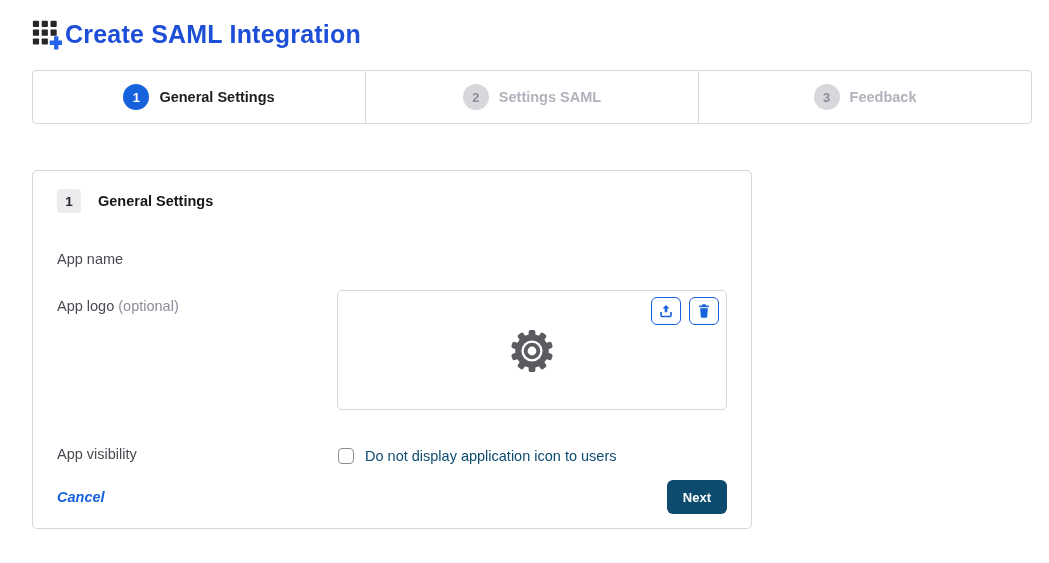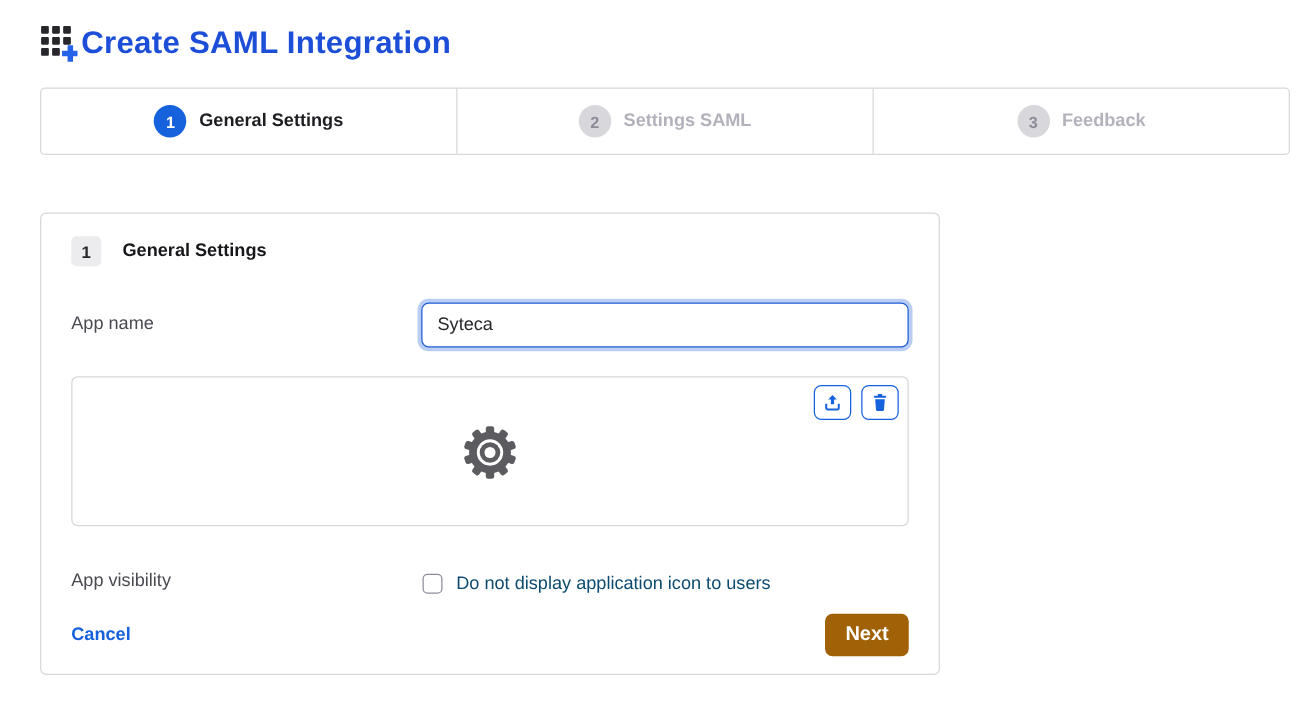--- a/index.html
+++ b/index.html
@@ -60,24 +60,24 @@
 
   .row-visibility { margin-bottom:14px;margin-top:36px; }
   .checkbox-line { display:flex; align-items:center; height:20px; }
   .checkbox { appearance:none; -webkit-appearance:none; width:16px; height:16px;
               border:1.5px solid #8d8d9a; border-radius:4px; background:#fff;
               margin:0 11px 0 1px; cursor:pointer; }
   .checkbox-label { font-size:14.5px; color:#0c4a6e; cursor:pointer; }
 
   .card-footer { display:flex; align-items:center; justify-content:space-between; height:34px; }
   .cancel-link { font-size:14.5px; font-weight:bold; color:#1662dd; text-decoration:none;
-                 cursor:pointer; }
-  .next-btn { background:#a16207; color:#fff; border:none; border-radius:6px; height:34px;
+                 cursor:pointer;font-style:italic; }
+  .next-btn { background:#0c4a6e; color:#fff; border:none; border-radius:6px; height:34px;
               padding:0 16px; font-family:"Liberation Sans","DejaVu Sans",sans-serif;
-              font-size:16px; font-weight:bold; cursor:pointer; }
+              font-size:13px; font-weight:bold; cursor:pointer; }
 </style>
 </head>
 <body>
 
 <div class="wrap">
 
   <div class="page-header">
     <svg class="title-icon" viewBox="0 0 34 34">
       <g fill="#26262b">
         <rect x="1" y="2" width="7" height="7" rx="1"></rect>
@@ -114,26 +114,27 @@
 
   <div class="card">
 
     <div class="card-head">
       <span class="card-step-num">1</span>
       <span class="card-heading">General Settings</span>
     </div>
 
     <div class="form-row row-name">
       <div class="form-label-col">App name</div>
-      <div class="form-field-col">
-        <input class="text-input" type="text" value="Syteca" style="">
-      </div>
     </div>
 
     <div class="form-row row-logo">
+      <div class="form-label-col">
+        <span>App logo</span>
+        <span class="hint">(optional)</span>
+      </div>
       <div class="form-field-col">
         <div class="logo-box">
           <div class="logo-actions">
             <button class="icon-btn">
               <svg viewBox="0 0 24 24">
                 <path d="M12 3 L17.2 8.4 H13.9 V14 H10.1 V8.4 H6.8 Z" fill="#1662dd"></path>
                 <path d="M4.5 13.5 V18.5 A1.8 1.8 0 0 0 6.3 20.3 H17.7 A1.8 1.8 0 0 0 19.5 18.5 V13.5" fill="none" stroke="#1662dd" stroke-width="2.4"></path>
               </svg>
             </button>
             <button class="icon-btn">

